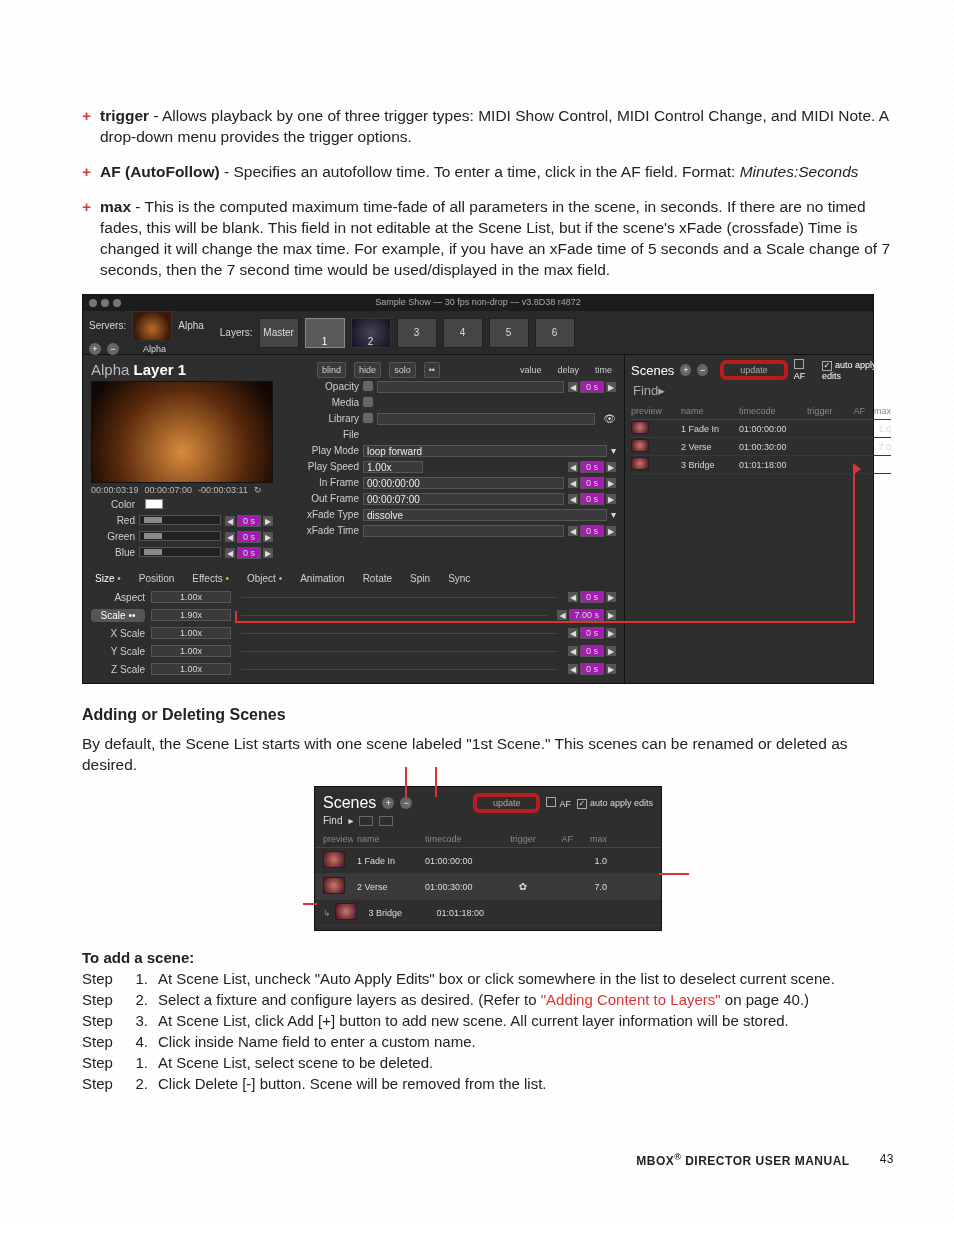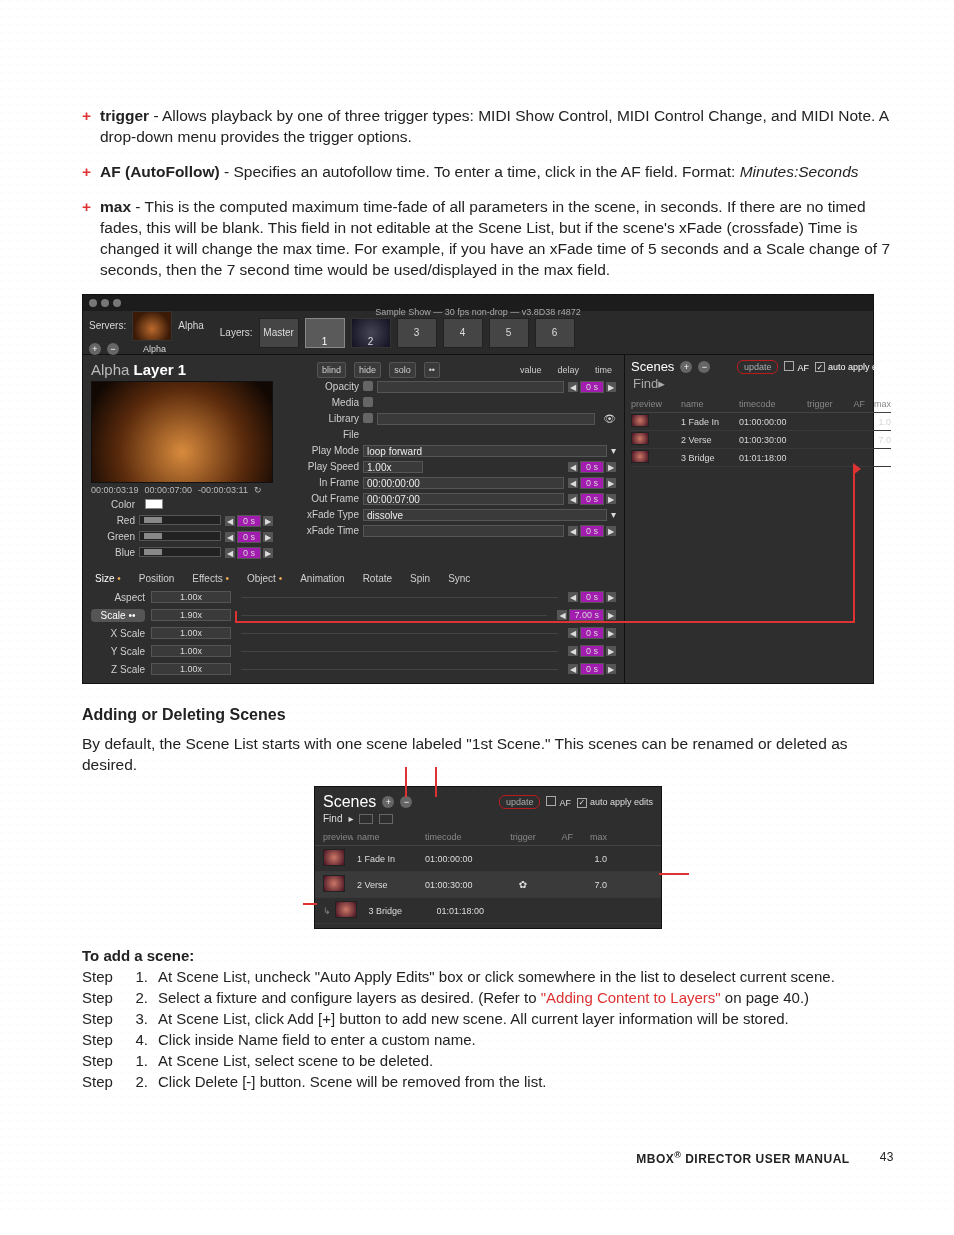--- a/index.html
+++ b/index.html
@@ -23,21 +23,21 @@
   .stepline .txt { flex: 1; }
   .link { color: #d33; }
   .footer { display: flex; justify-content: flex-end; gap: 30px; margin-top: 60px; font-size: 12px; letter-spacing: .5px; }
   .footer .ttl { font-weight: 700; }
   .sup { font-size: 9px; vertical-align: super; }
 
   
   .shot1 { width: 792px; height: 390px; background: #2e2e2e; color: #d8d8d8; font-size: 10px; border: 1px solid #111; margin: 10px 0 18px 0; position: relative; }
   .s1-titlebar { height: 16px; background: #1c1c1c; display: flex; align-items: center; gap: 4px; padding: 0 6px; font-size: 9px; color: #aaa; }
   .tb-dot { width: 8px; height: 8px; border-radius: 50%; background: #777; }
-  .tb-center { position: absolute; left: 50%; transform: translateX(-50%); top: 12px; font-size: 9px; color: #aaa; text-align: center; }
+  .tb-center { position: absolute; left: 50%; transform: translateX(-50%); top: 2px; font-size: 9px; color: #aaa; text-align: center; }
   .s1-top { display: flex; align-items: center; height: 44px; background: #2a2a2a; gap: 6px; padding: 0 6px; border-bottom: 1px solid #111; }
   .s1-top .lbl { font-size: 10px; }
   .tabbtn { width: 40px; height: 30px; background: #454545; border: 1px solid #222; display: flex; align-items: center; justify-content: center; font-size: 10px; color: #ddd; }
   .tabbtn.sel { background: #5a5a5a; border-color: #888; }
   .thumb { width: 40px; height: 30px; background: radial-gradient(circle at 50% 60%, #bb6a2c, #3b1b08 70%); border: 1px solid #333; }
   .s1-body { display: flex; height: calc(100% - 60px); }
   .s1-left { flex: 0 0 542px; padding: 6px 8px; border-right: 1px solid #111; }
   .hdrrow { display: flex; align-items: center; gap: 8px; margin-bottom: 3px; }
   .layertitle { font-size: 15px; color: #fff; }
   .layertitle .thin { font-weight: 300; color: #bbb; }
@@ -61,21 +61,21 @@
   .dot::after { content: " •"; color: #ea5; }
   .paramrow { display: flex; align-items: center; height: 18px; gap: 6px; }
   .paramrow .nm { width: 54px; text-align: right; color: #cfcfcf; }
   .paramrow .nm.box { background: #555; border-radius: 4px; padding: 1px 4px; color: #fff; text-align: center; }
   .paramrow .vl { width: 80px; background: #3a3a3a; border: 1px solid #555; font-size: 9px; padding: 0 3px; text-align: center; }
   .paramrow .line { flex: 1; height: 1px; background: #444; margin: 0 4px; }
 
   .s1-right { flex: 1; padding: 4px 6px; }
   .scenes-hdr { display: flex; align-items: center; gap: 6px; font-size: 13px; color: #fff; }
   .circlebtn { width: 12px; height: 12px; border-radius: 50%; background: #666; color: #fff; font-size: 9px; display: flex; align-items: center; justify-content: center; }
-  .pill { font-size: 9px; padding: 1px 6px; border: 1px solid #b91c1c; border-radius: 6px; color: #aaa; }
+  .pill { font-size: 9px; padding: 1px 16px; border: 4px solid #b91c1c; border-radius: 6px; color: #aaa; }
   .chk { width: 10px; height: 10px; border: 1px solid #aaa; display: inline-flex; align-items: center; justify-content: center; font-size: 8px; margin-right: 3px; }
   .colhdr, .srow { display: flex; gap: 4px; font-size: 9px; align-items: center; height: 18px; }
   .colhdr { color: #888; border-bottom: 1px solid #444; }
   .colhdr > div, .srow > div { overflow: hidden; white-space: nowrap; }
   .c-prev { width: 46px; }
   .c-name { width: 54px; }
   .c-tc { width: 64px; }
   .c-trig { width: 34px; }
   .c-af { width: 20px; text-align: right; }
   .c-max { width: 22px; text-align: right; }

